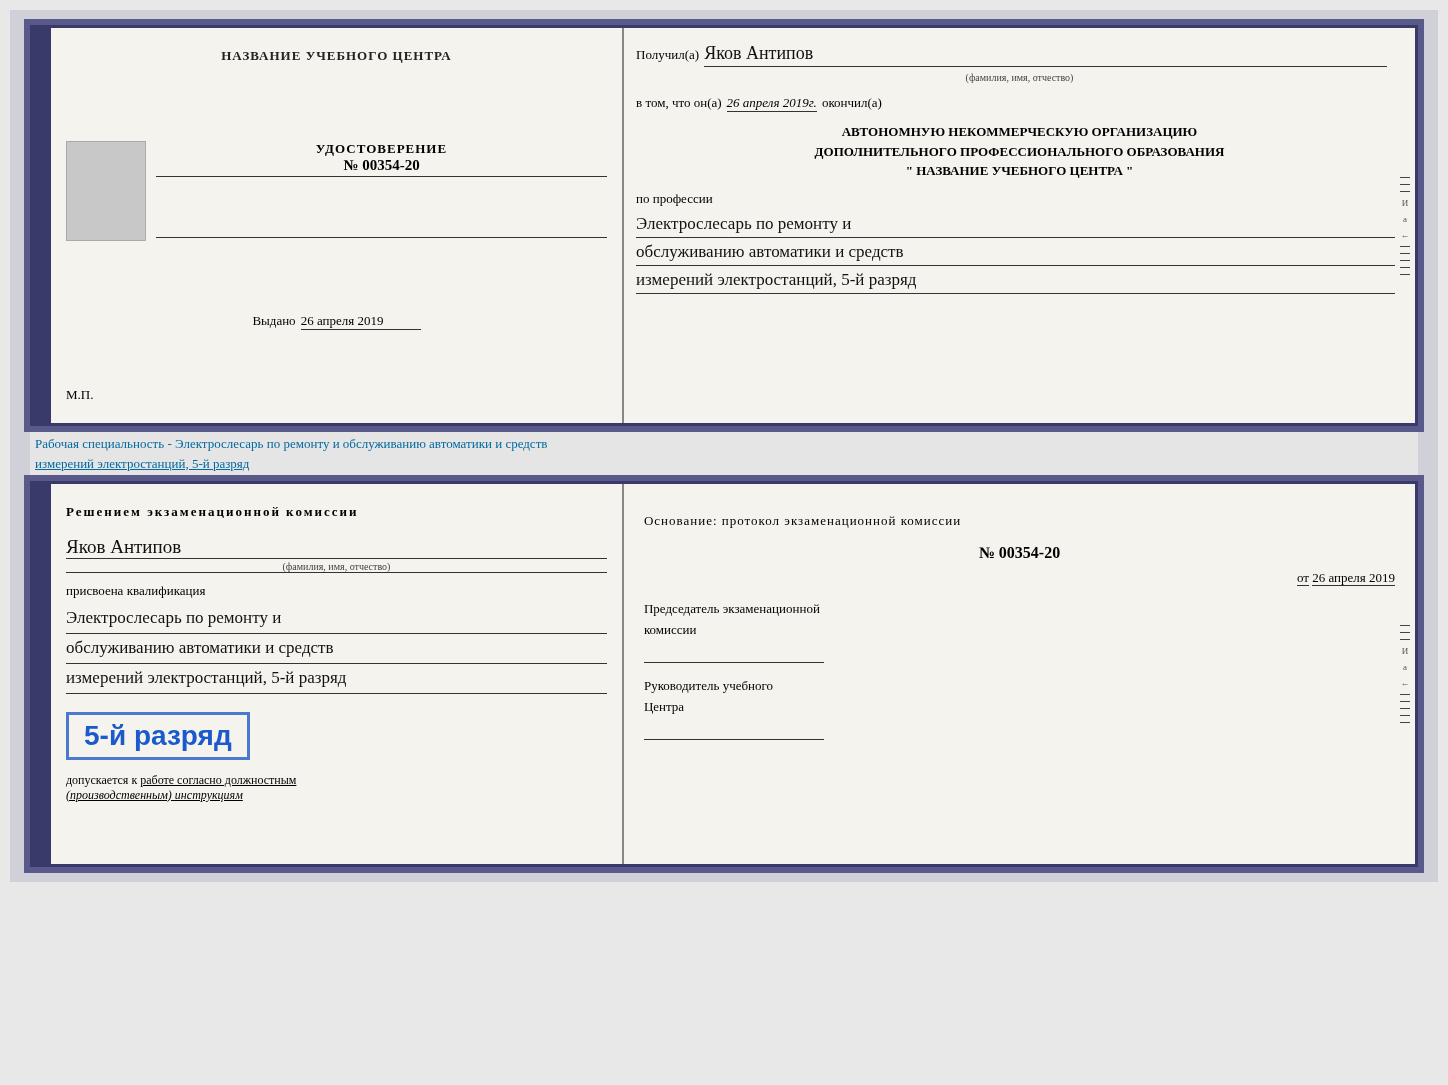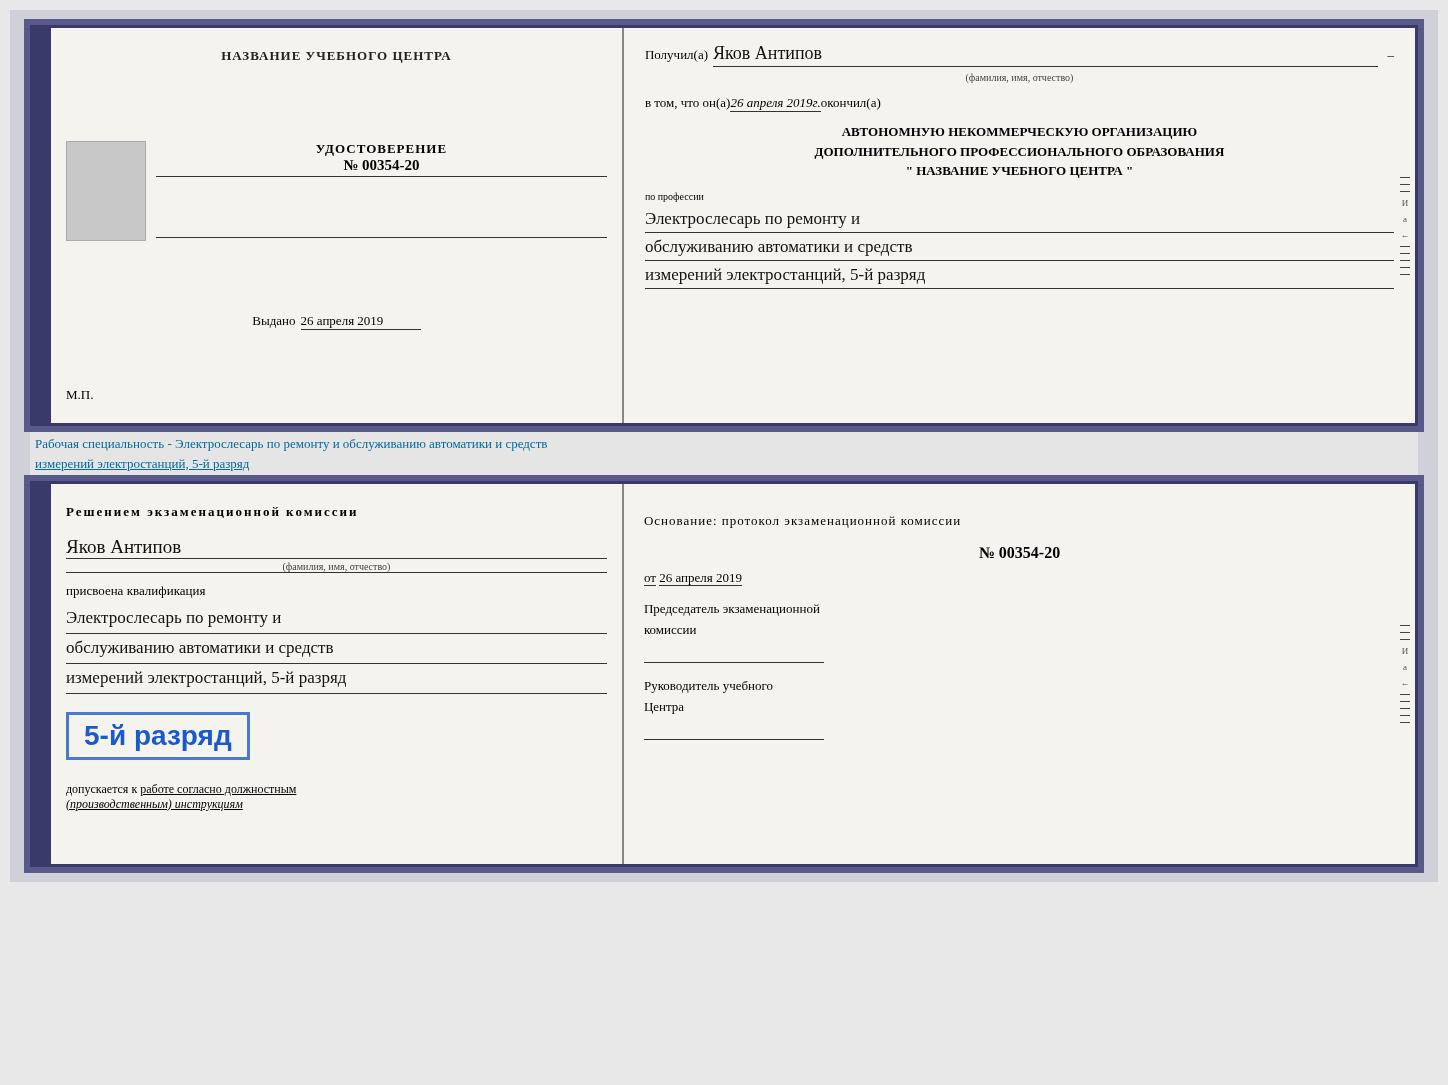--- a/index.html
+++ b/index.html
@@ -34,21 +34,21 @@
       display: flex;
       flex-direction: column;
       align-items: center;
       justify-content: space-between;
       min-height: 320px;
       gap: 47px;
     }
 
     .cert-top-right {
       width: 58%;
-      padding: 15px 21px;
+      padding: 15px 12px;
       position: relative;
     }
 
     .cert-title {
       text-align: center;
       font-size: 13px;
       letter-spacing: 1px;
       font-weight: bold;
       text-transform: uppercase;
       color: #222;
@@ -128,39 +128,40 @@
       font-size: 10px;
       color: #444;
       margin-bottom: 12px;
     }
 
     .cert-statement {
       font-size: 13px;
       margin-bottom: 5px;
       display: flex;
       align-items: baseline;
+      gap: 5px;
     }
 
     .cert-statement-date {
       font-style: italic;
       border-bottom: 1px solid #333;
       font-size: 13px;
     }
 
     .cert-org-block {
       text-align: center;
       font-size: 13px;
       font-weight: bold;
       text-transform: uppercase;
       line-height: 1.5;
       margin: 10px 0;
     }
 
     .cert-profession-label {
-      font-size: 10px;
+      font-size: 13px;
       margin-top: 8px;
       margin-bottom: 3px;
     }
 
     .cert-profession-value {
       font-family: 'Segoe Script', 'Brush Script MT', cursive;
       font-size: 17px;
       color: #111;
       line-height: 1.6;
       border-bottom: 1px solid #333;
@@ -241,21 +242,21 @@
       color: #1a5acc;
       font-size: 28px;
       font-weight: bold;
       padding: 5px 15px;
       margin: 8px 0;
       font-family: Arial, sans-serif;
     }
 
     .допуск-text {
       font-size: 12px;
-      margin-top: 14px;
+      margin-top: 5px;
     }
 
     .допуск-italic {
       font-style: italic;
       text-decoration: underline;
     }
 
     
     .basis-label {
       font-size: 13px;
@@ -266,21 +267,21 @@
 
     .basis-number {
       font-size: 16px;
       font-weight: bold;
       text-align: center;
       margin-bottom: 8px;
     }
 
     .basis-date {
       font-size: 13px;
-      text-align: left;
+      text-align: right;
       margin-bottom: 5px;
     }
 
     .basis-date span {
       border-bottom: 1px solid #333;
     }
 
     .chairman-block {
       margin-top: 15px;
     }

